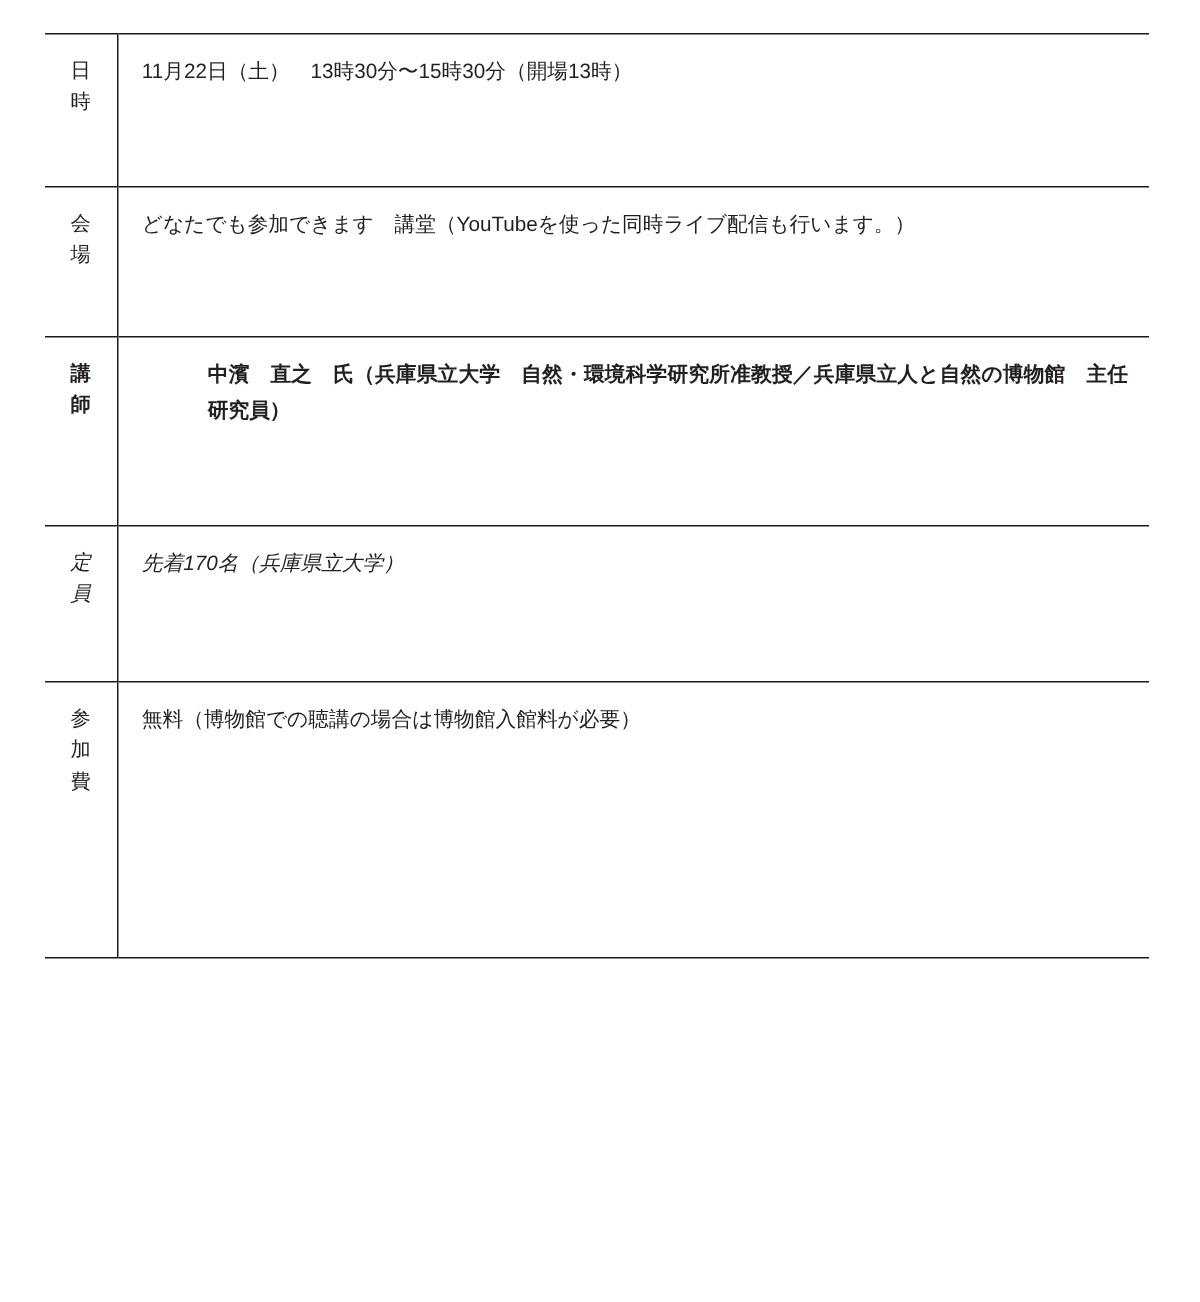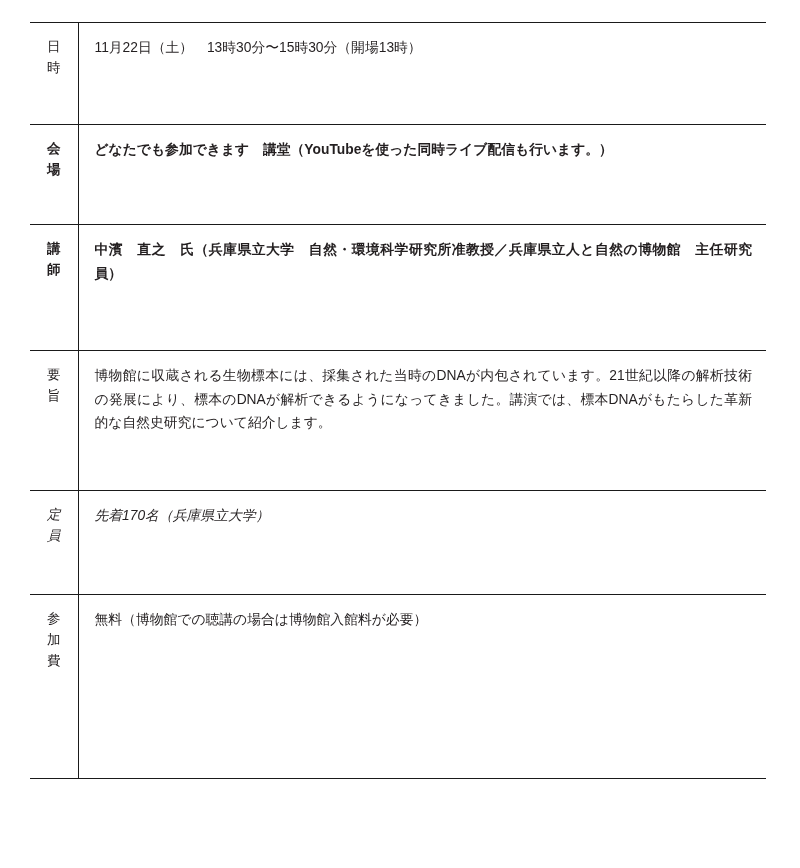--- a/index.html
+++ b/index.html
@@ -61,31 +61,31 @@
     padding: 13px 14px 14px 16px;
     text-align: justify;
     text-justify: inter-character;
   }
   td.content-cell .line {
     display: block;
     white-space: pre-wrap;
   }
   
   .row-datetime th, .row-datetime td { height: 74px; }
-  .row-venue th, .row-venue td { height: 72px; font-weight: bold; }
+  .row-venue th, .row-venue td { height: 72px; }
   .row-lecturer th, .row-lecturer td { height: 98px; font-weight: bold; }
   .row-summary th, .row-summary td { height: 112px; }
   .row-capacity th, .row-capacity td { height: 76px; font-style: italic; }
   .row-target th, .row-target td { height: 84px; }
   .row-fee th, .row-fee td { height: 156px; }
   .row-fee th.label-cell, .row-target th.label-cell,
   .row-capacity th.label-cell, .row-other th.label-cell {
     padding-top: 14px;
   }
-  .just-block { display: block; }
+  .just-block { display: block; margin-left: 44px; }
 </style>
 </head>
 <body>
 
 <div class="page">
   <table class="info-table">
     <tbody>
 
       <tr class="row-datetime">
         <th class="label-cell">
@@ -107,28 +107,20 @@
 
       <tr class="row-lecturer">
         <th class="label-cell">
           <span class="vlabel">講師</span>
         </th>
         <td class="content-cell">
           <span class="just-block">中濱　直之　氏（兵庫県立大学　自然・環境科学研究所准教授／兵庫県立人と自然の博物館　主任研究員）</span>
         </td>
       </tr>
 
-      <tr class="row-summary">
-        <th class="label-cell">
-          <span class="vlabel">要旨</span>
-        </th>
-        <td class="content-cell">
-          <span class="just-block">博物館に収蔵される生物標本には、採集された当時のDNAが内包されています。21世紀以降の解析技術の発展により、標本のDNAが解析できるようになってきました。講演では、標本DNAがもたらした革新的な自然史研究について紹介します。</span>
-        </td>
-      </tr>
 
       <tr class="row-capacity">
         <th class="label-cell">
           <span class="vlabel">定員</span>
         </th>
         <td class="content-cell">
           <span class="line">先着170名（兵庫県立大学）</span>
         </td>
       </tr>
 

